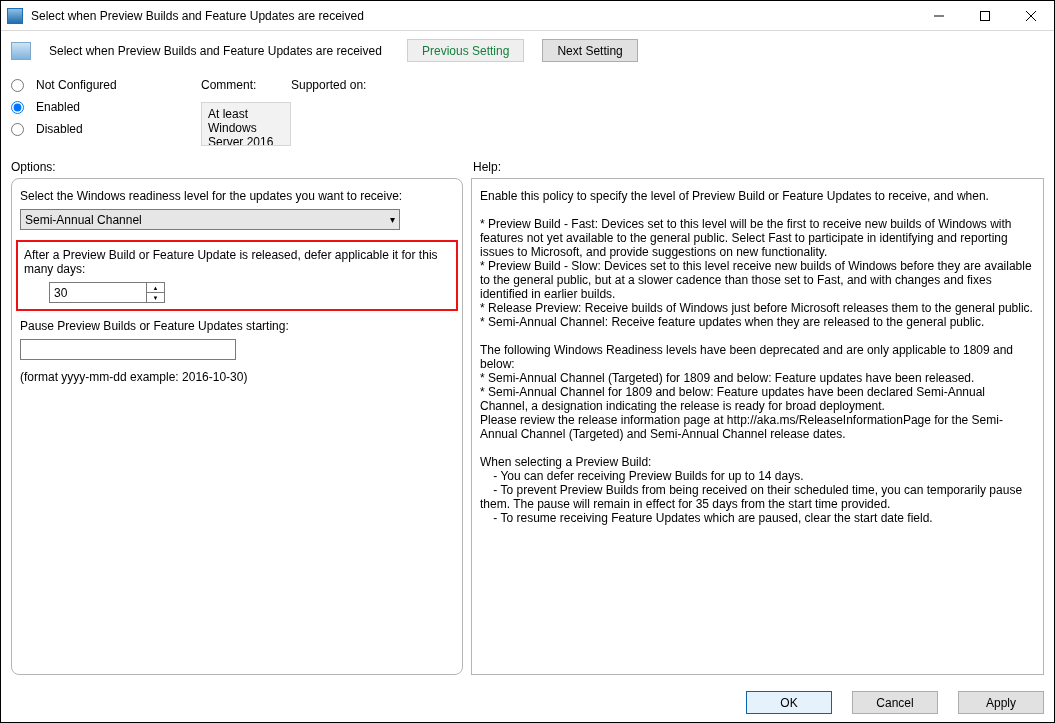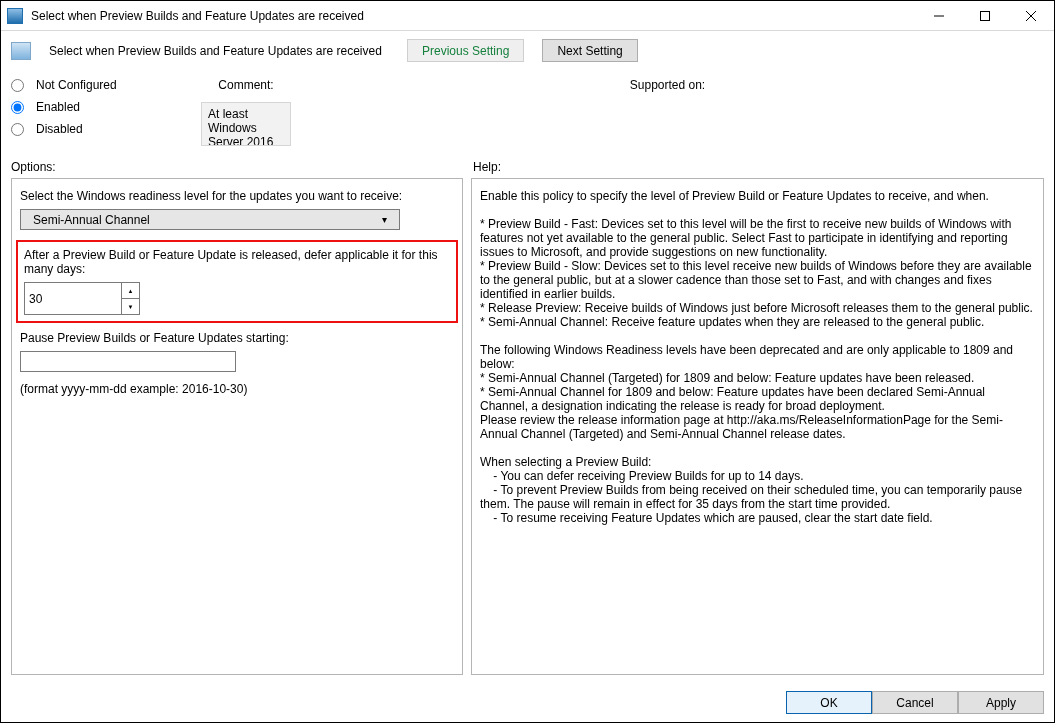--- a/index.html
+++ b/index.html
@@ -15,42 +15,42 @@
 .header-row { display:flex; align-items:center; padding:8px 10px 10px 10px; gap:18px; }
 .header-row .icon { width:20px; height:18px; background: linear-gradient(180deg,#cfe4f5,#7fb3de); border:1px solid #7fa7c9; }
 .header-row .title { flex:0 0 340px; }
 .btn { height:23px; padding:0 14px; border:1px solid #adadad; background:#e1e1e1; cursor:pointer; }
 .btn:disabled { color:#15803d; background:#efefef; border-color:#cfcfcf;}
 
 .upper { display:grid; grid-template-columns:190px 1fr; padding:0 10px 8px 10px; row-gap:6px; }
 .radios { display:flex; flex-direction:column; gap:8px; padding-top:6px; }
 .radio-row { display:flex; align-items:center; gap:12px; }
 .radio-row input { margin:0; }
-.lbl { padding-top:6px;text-align:center; }
+.lbl { padding-top:6px; }
 .comment-box { border:1px solid #7aa7d8; width:100%; height:68px; padding:4px 6px; overflow-y:scroll; color:#000;}
 .supported-box { border:1px solid #d6d6d6; background:#f2f2f2; width:100%; height:44px; padding:4px 6px; overflow-y:scroll; color:#000000;}
 
 .section-labels { display:flex; padding:6px 10px 4px 10px; }
 .section-labels div:first-child{ width:462px; }
 .lower { flex:1; display:flex; gap:8px; padding:0 10px 8px 10px; min-height:0; }
 .panel { border:1px solid #b5b5b5; flex:1; padding:10px 8px; overflow:auto; background:#fff; position:relative;}
-.panel.options { flex:0 0 452px; overflow:visible;}
+.panel.options { flex:0 0 452px; overflow:visible;border-radius:8px;}
 
-.select { width:380px; height:21px; border:1px solid #7a7a7a; background:#e6e6e6; display:flex; align-items:center; padding:0 12px; justify-content:space-between;}
+.select { width:380px; height:21px; border:1px solid #7a7a7a; background:#e6e6e6; display:flex; align-items:center; padding:0 4px; justify-content:space-between;}
 .select .chev { font-size:10px; }
-.spinbox { width:116px; height:33px; border:1px solid #7a7a7a; display:flex; }
+.spinbox { width:116px; height:21px; border:1px solid #7a7a7a; display:flex;margin-left:25px; }
 .spinbox input { border:none; width:96px; padding:0 4px; outline:none;}
 .spinbox .spin { width:18px; border-left:1px solid #7a7a7a; display:flex; flex-direction:column;}
 .spinbox .spin div{ flex:1; display:flex; align-items:center; justify-content:center; font-size:6px; border-bottom:1px solid #7a7a7a;}
 .spinbox .spin div:last-child{border-bottom:none;}
 .datebox { width:216px; height:21px; border:1px solid #7a7a7a; }
 .highlight { border:2px solid #e11; padding:6px; margin:6px -4px 8px -4px;}
 .opt-block { margin-bottom:10px; }
 
-.footer { display:flex; justify-content:flex-end; gap:0; padding:8px 10px; }
+.footer { display:flex; justify-content:flex-end; gap:20px; padding:8px 10px; }
 .footer .btn{ width:86px; }
 .footer .ok{ border:1px solid #0a64ad; background:#e5f1fb;}
 .help-scroll::-webkit-scrollbar{width:16px;}
 </style>
 </head>
 <body>
 
 <div class="window">
   <div class="titlebar">
     <div class="icon"></div>

